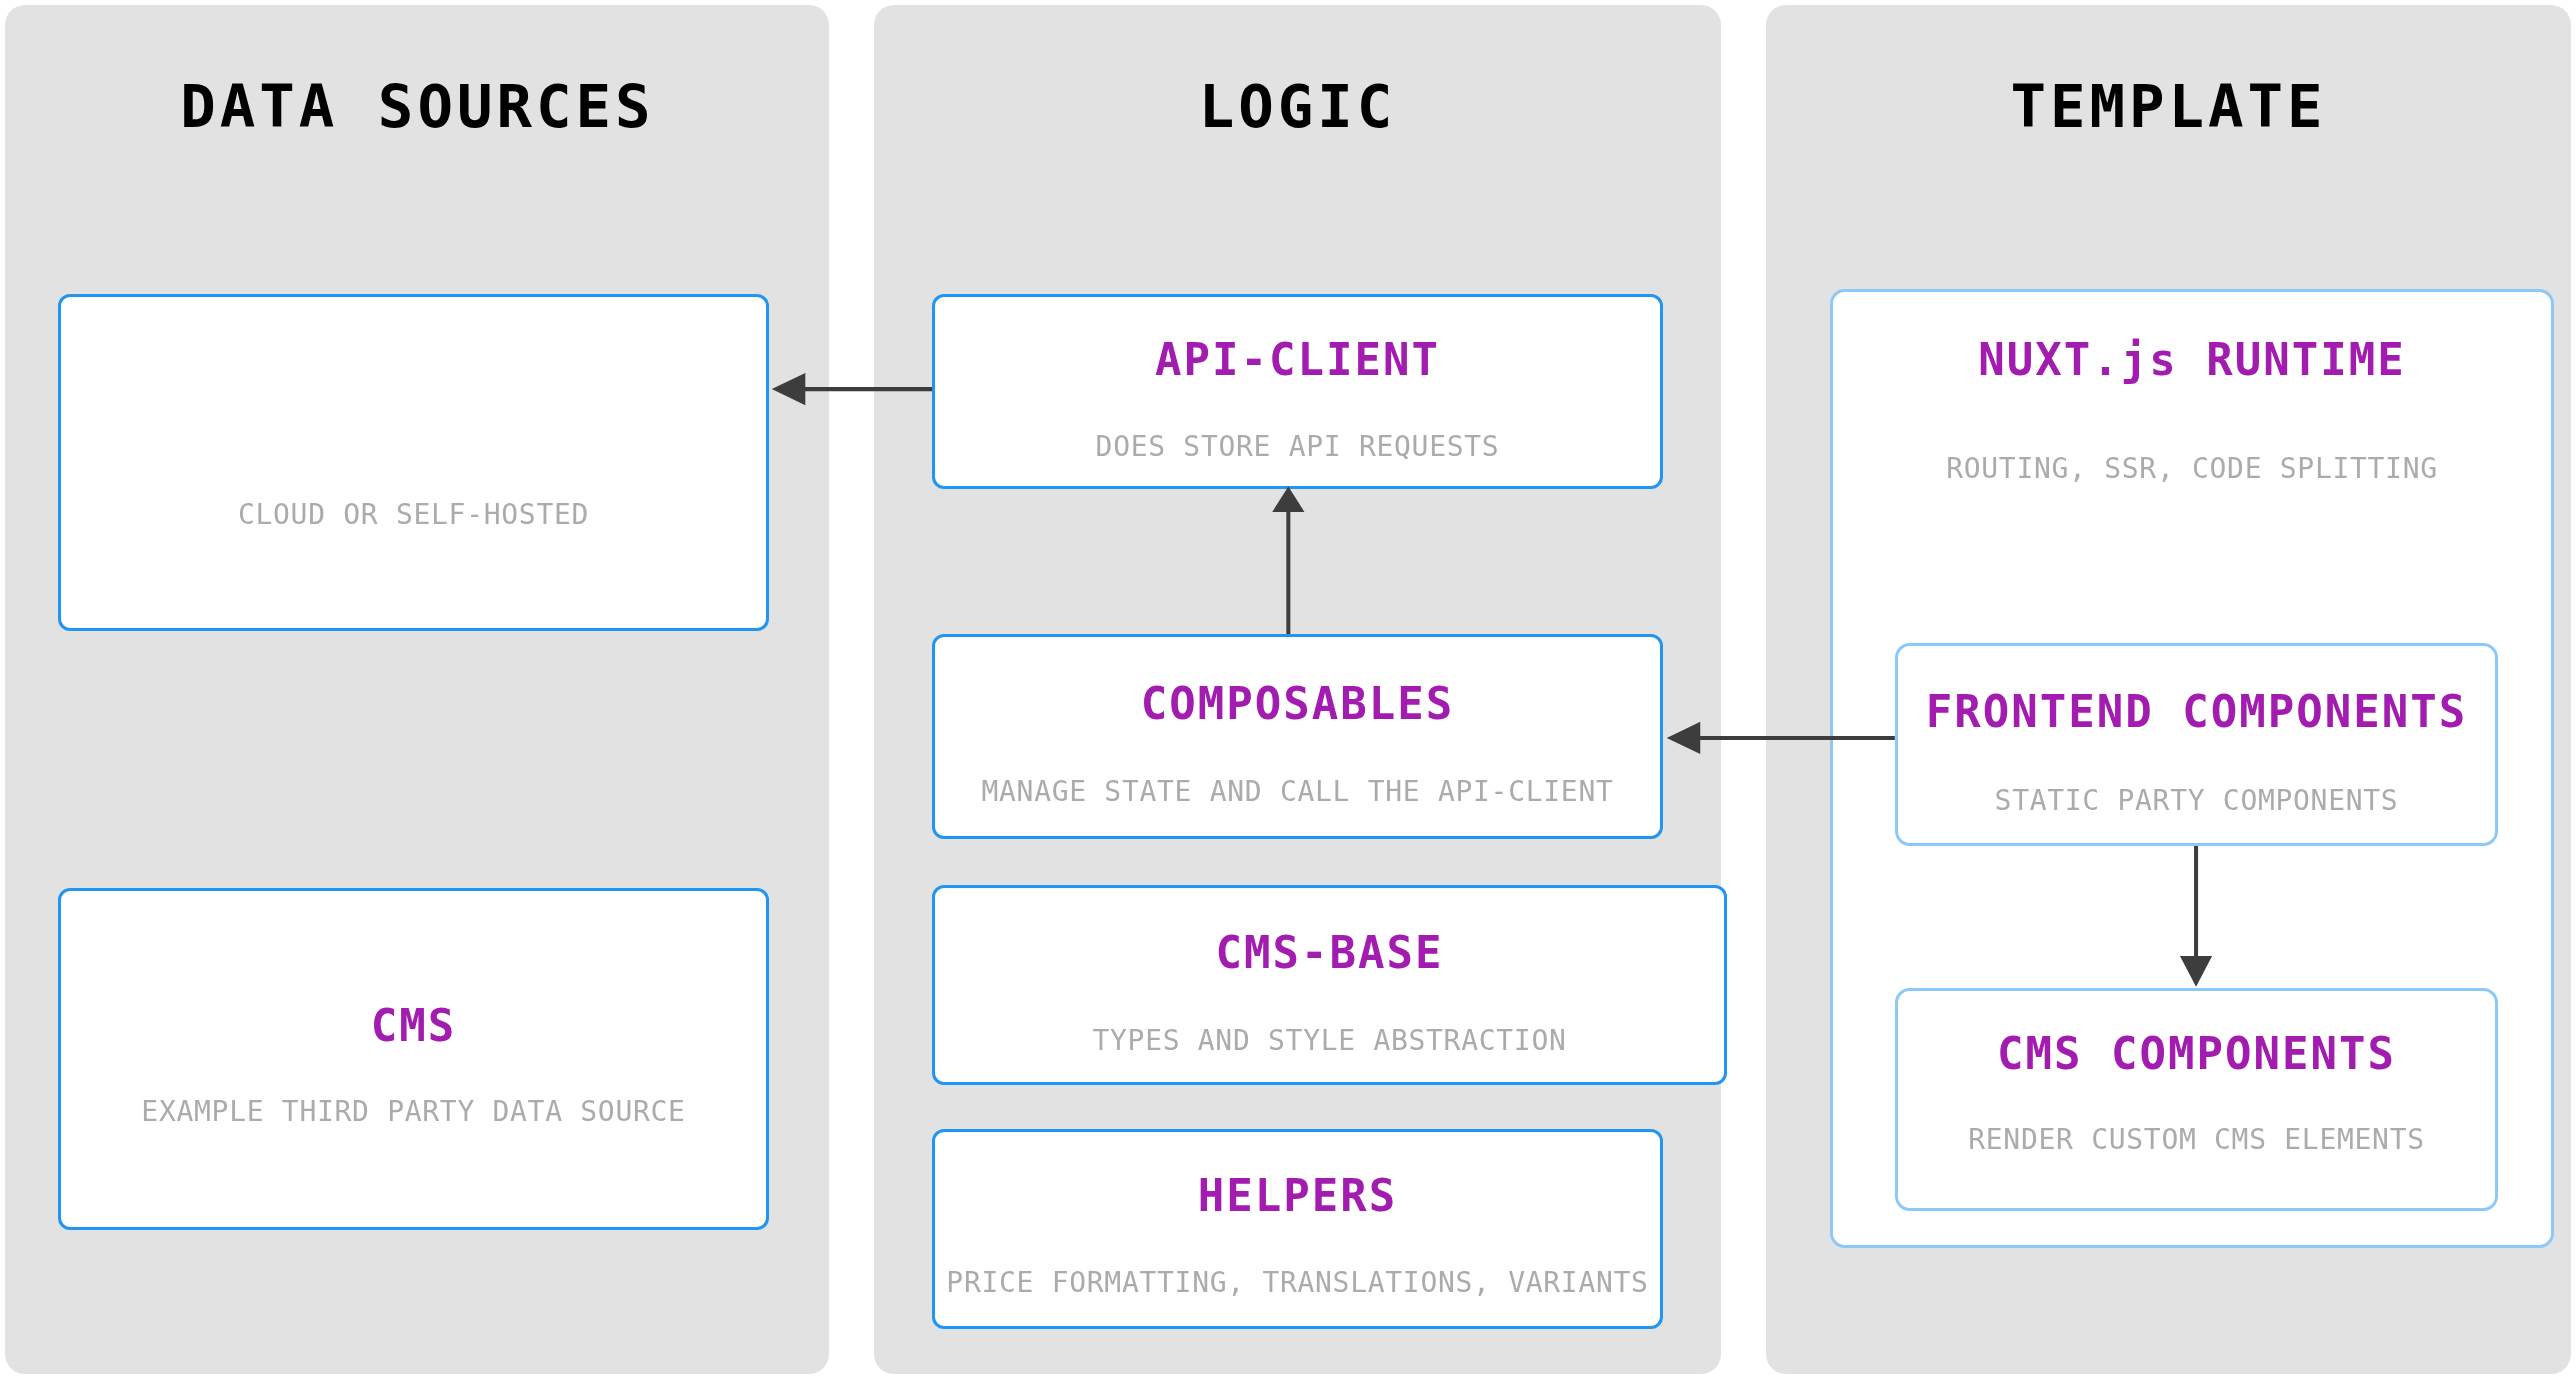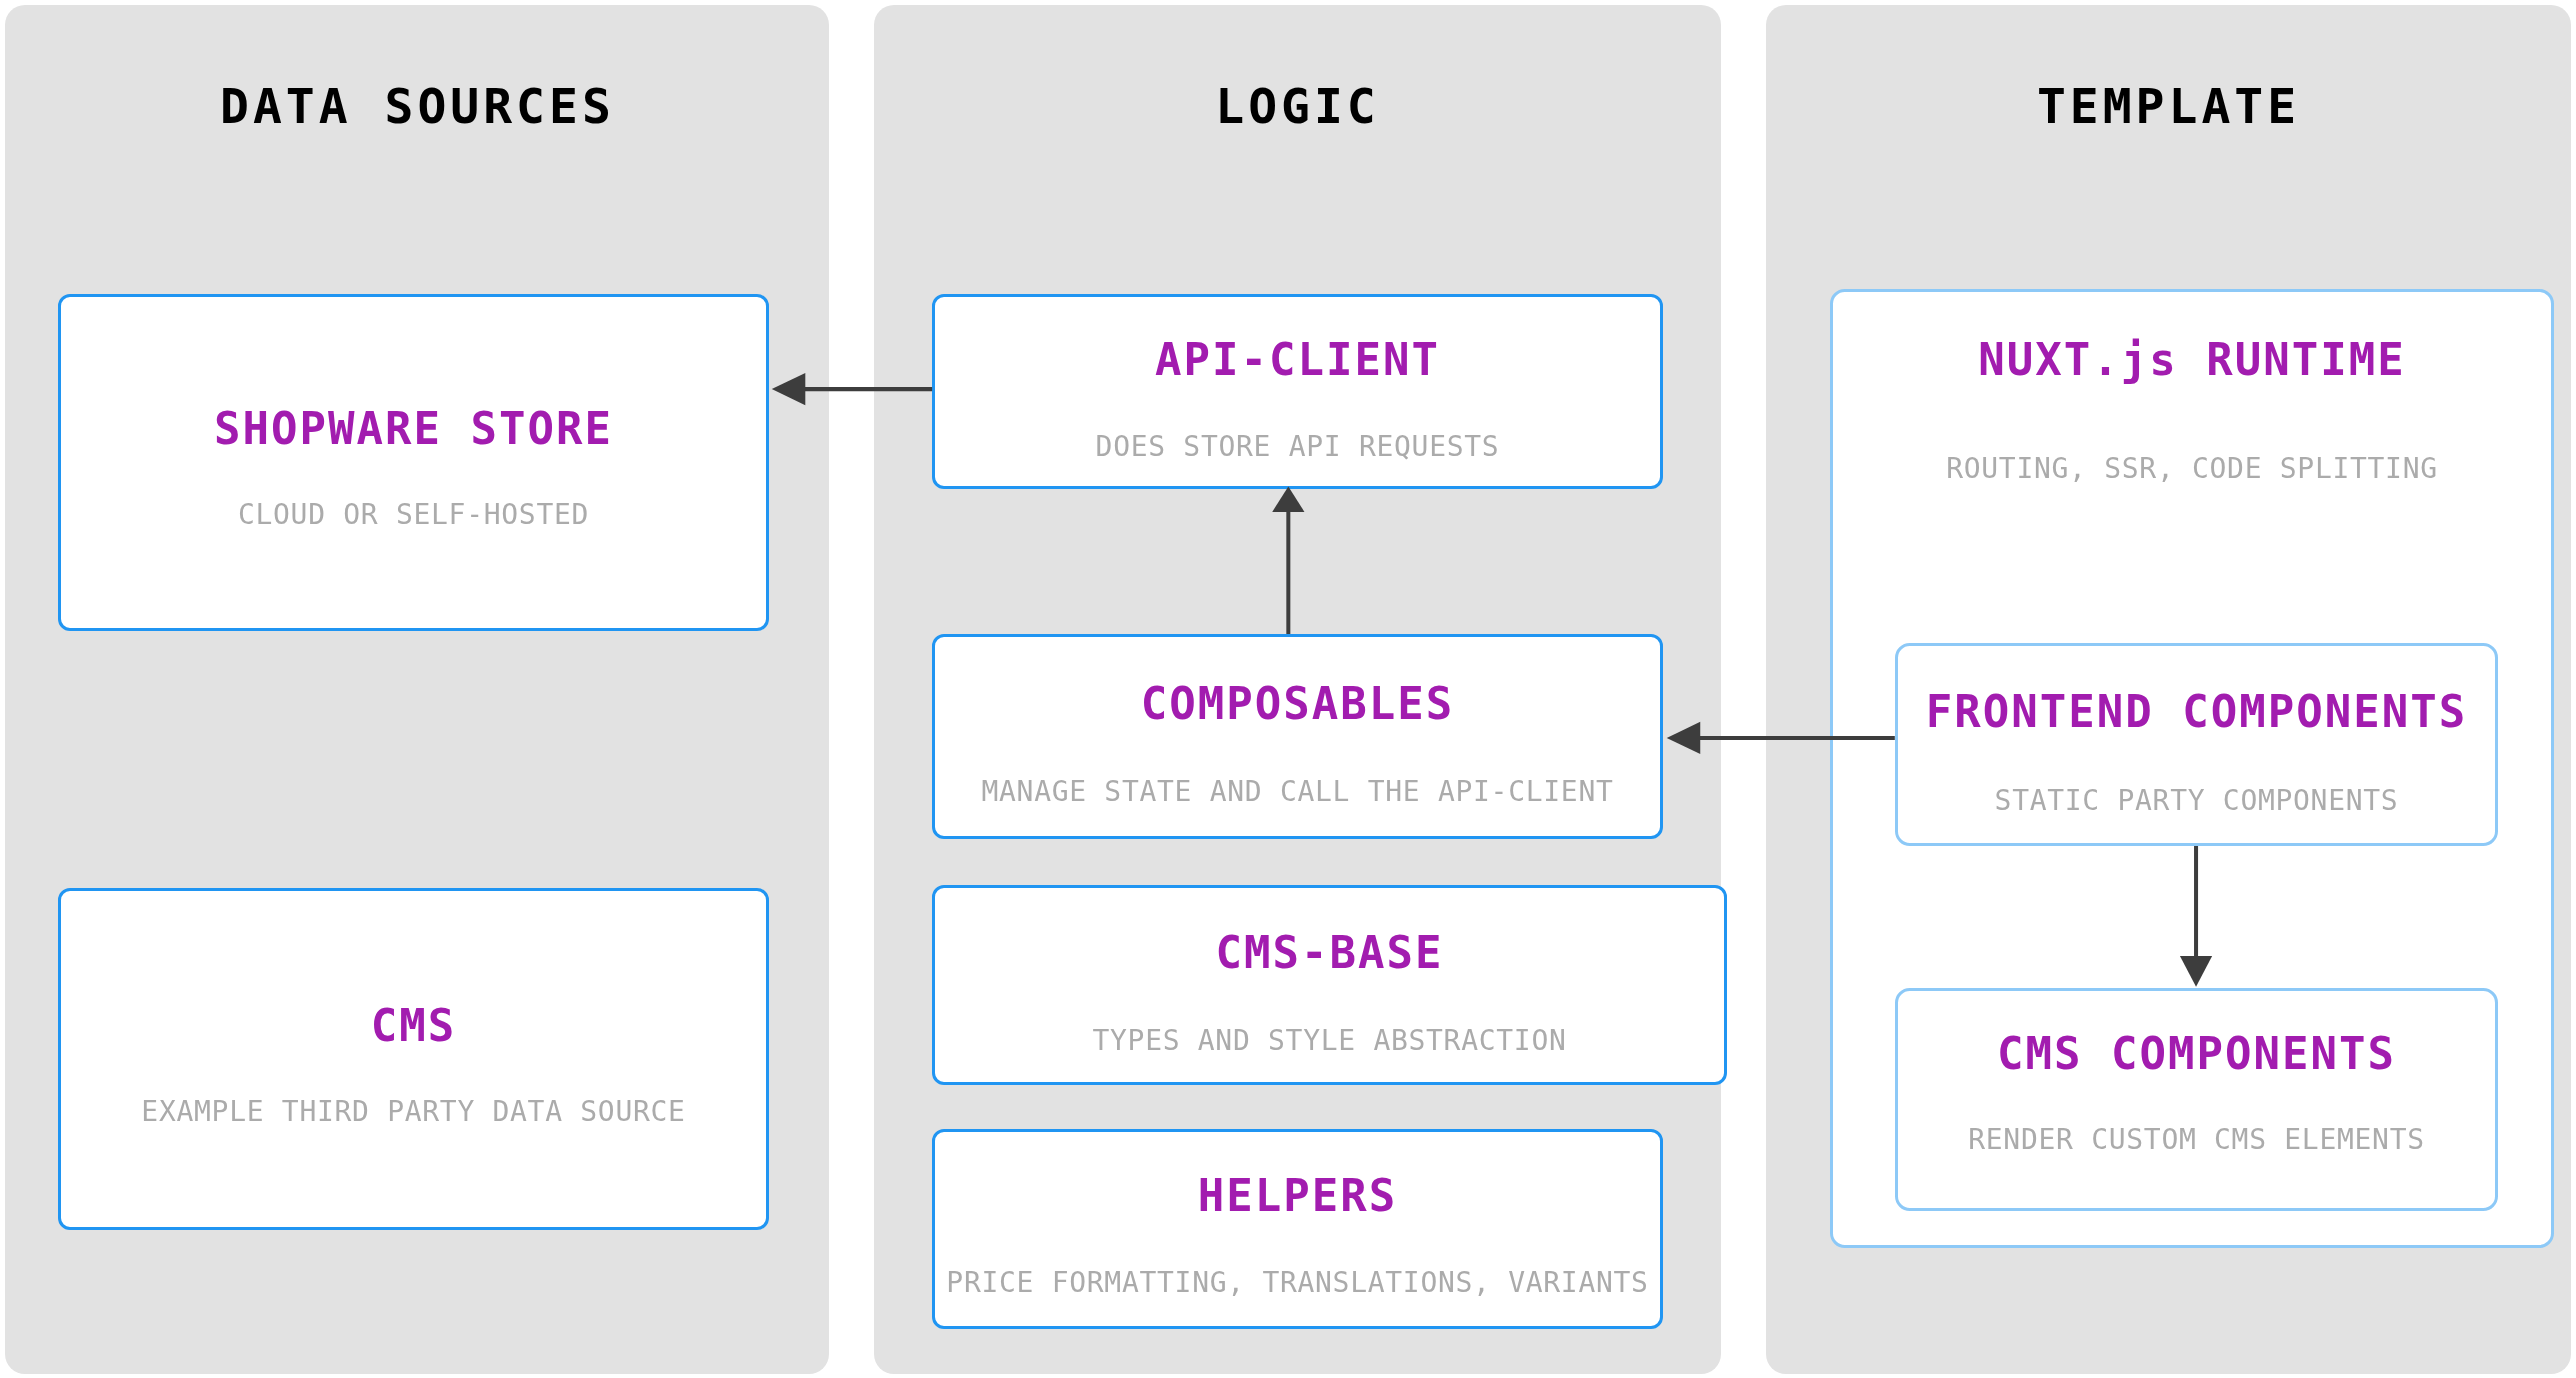--- a/index.html
+++ b/index.html
@@ -11,21 +11,21 @@
     overflow:hidden;
   }
   .panel{
     position:absolute;top:5.4px;height:1369px;
     background:#e2e2e2;border-radius:20px;
   }
   .panel-header{
     position:absolute;top:101px;left:0;right:0;
     transform:translateY(-50%);
     text-align:center;
-    font-size:48px;font-weight:700;letter-spacing:4px;
+    font-size:59px;font-weight:700;letter-spacing:4px;
     color:#000000;white-space:nowrap;
   }
   .node{
     position:absolute;
     background:#ffffff;
     border:3.4px solid #2095f2;
     border-radius:12px;
     box-sizing:border-box;
   }
   .node.light{border-color:#8dc9f7;border-radius:14.8px;}
@@ -59,21 +59,20 @@
 
   <div class="panel" style="left:874px;width:847px;">
     <div class="panel-header">LOGIC</div>
   </div>
 
   <div class="panel" style="left:1766px;width:805px;">
     <div class="panel-header">TEMPLATE</div>
   </div>
 
   <div class="node" style="left:58px;top:294px;width:711px;height:337px;">
-    <div class="node-title" style="top:131px;">SHOPWARE STORE</div>
     <div class="node-subtitle" style="top:217px;">CLOUD OR SELF-HOSTED</div>
   </div>
 
   <div class="node" style="left:58px;top:888px;width:711px;height:342px;">
     <div class="node-title" style="top:134px;">CMS</div>
     <div class="node-subtitle" style="top:220px;">EXAMPLE THIRD PARTY DATA SOURCE</div>
   </div>
 
   <div class="node" style="left:932px;top:294px;width:731px;height:195px;">
     <div class="node-title" style="top:62px;">API-CLIENT</div>

